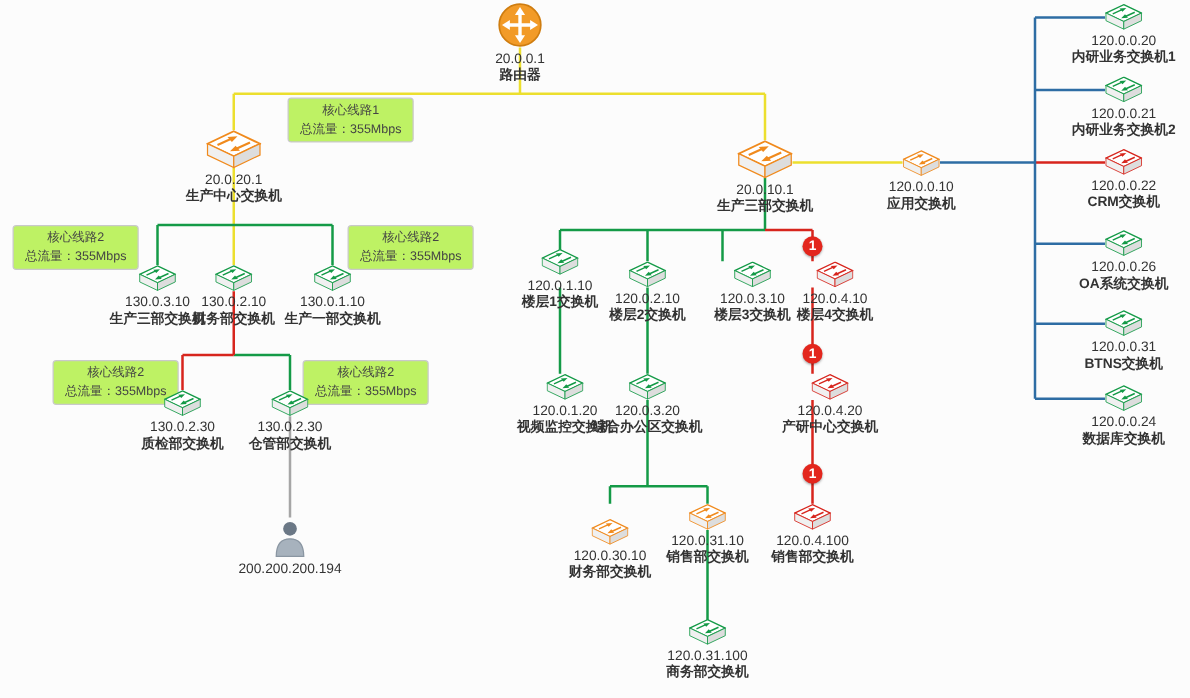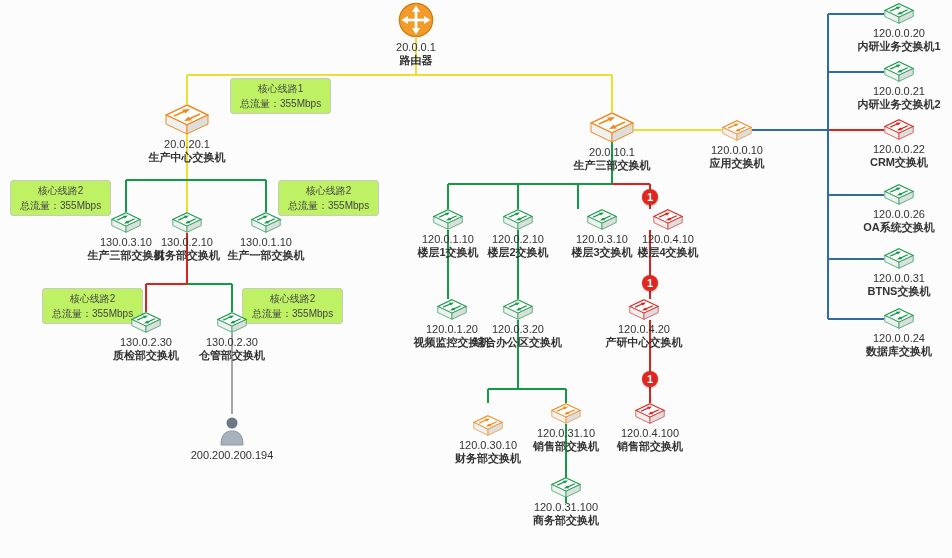--- a/index.html
+++ b/index.html
@@ -171,21 +171,21 @@
   <div class="nm">仓管部交换机</div>
 </div>
 
 <div class="node" style="left:172px;top:416px">
   <svg class="person-icon">
       <use href="#sym-person"></use>
     </svg>
   <div class="ip">200.200.200.194</div>
 </div>
 
-<div class="node" style="left:388px;top:209px">
+<div class="node" style="left:388px;top:199px">
   <svg class="sw-sm green">
       <use href="#sym-switch"></use>
     </svg>
   <div class="ip">120.0.1.10</div>
   <div class="nm">楼层1交换机</div>
 </div>
 
 <div class="node" style="left:458px;top:209px">
   <svg class="sw-sm green">
       <use href="#sym-switch"></use>
@@ -219,21 +219,21 @@
 </div>
 
 <div class="node" style="left:458px;top:299px">
   <svg class="sw-sm green">
       <use href="#sym-switch"></use>
     </svg>
   <div class="ip">120.0.3.20</div>
   <div class="nm">综合办公区交换机</div>
 </div>
 
-<div class="node" style="left:584px;top:299px">
+<div class="node" style="left:604px;top:299px">
   <svg class="sw-sm red">
       <use href="#sym-switch"></use>
     </svg>
   <div class="ip">120.0.4.20</div>
   <div class="nm">产研中心交换机</div>
 </div>
 
 <div class="node" style="left:428px;top:415px">
   <svg class="sw-sm orange">
       <use href="#sym-switch"></use>
@@ -251,21 +251,21 @@
 </div>
 
 <div class="node" style="left:590px;top:403px">
   <svg class="sw-sm red">
       <use href="#sym-switch"></use>
     </svg>
   <div class="ip">120.0.4.100</div>
   <div class="nm">销售部交换机</div>
 </div>
 
-<div class="node" style="left:506px;top:477px">
+<div class="node" style="left:506px;top:495px">
   <svg class="sw-sm green">
       <use href="#sym-switch"></use>
     </svg>
   <div class="ip">120.0.31.100</div>
   <div class="nm">商务部交换机</div>
 </div>
 
 <div class="node" style="left:839px;top:3px">
   <svg class="sw-sm green">
       <use href="#sym-switch"></use>

